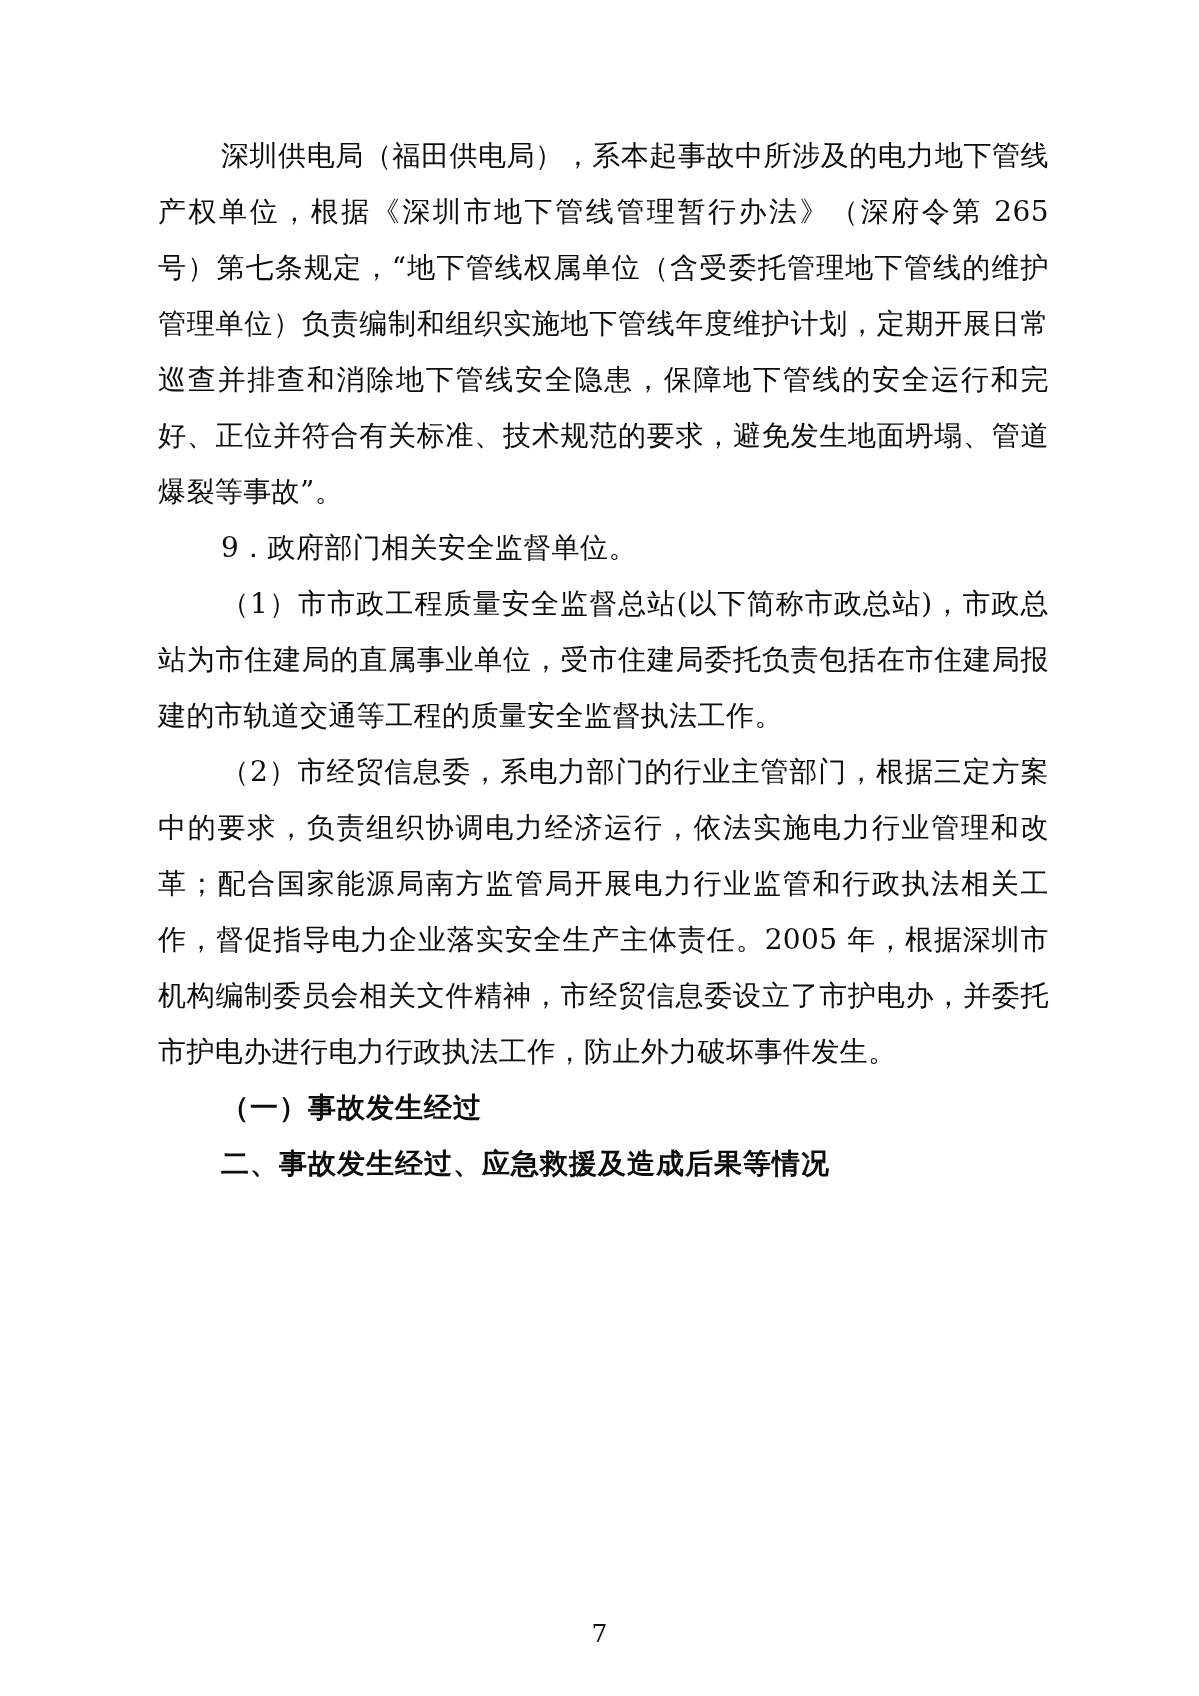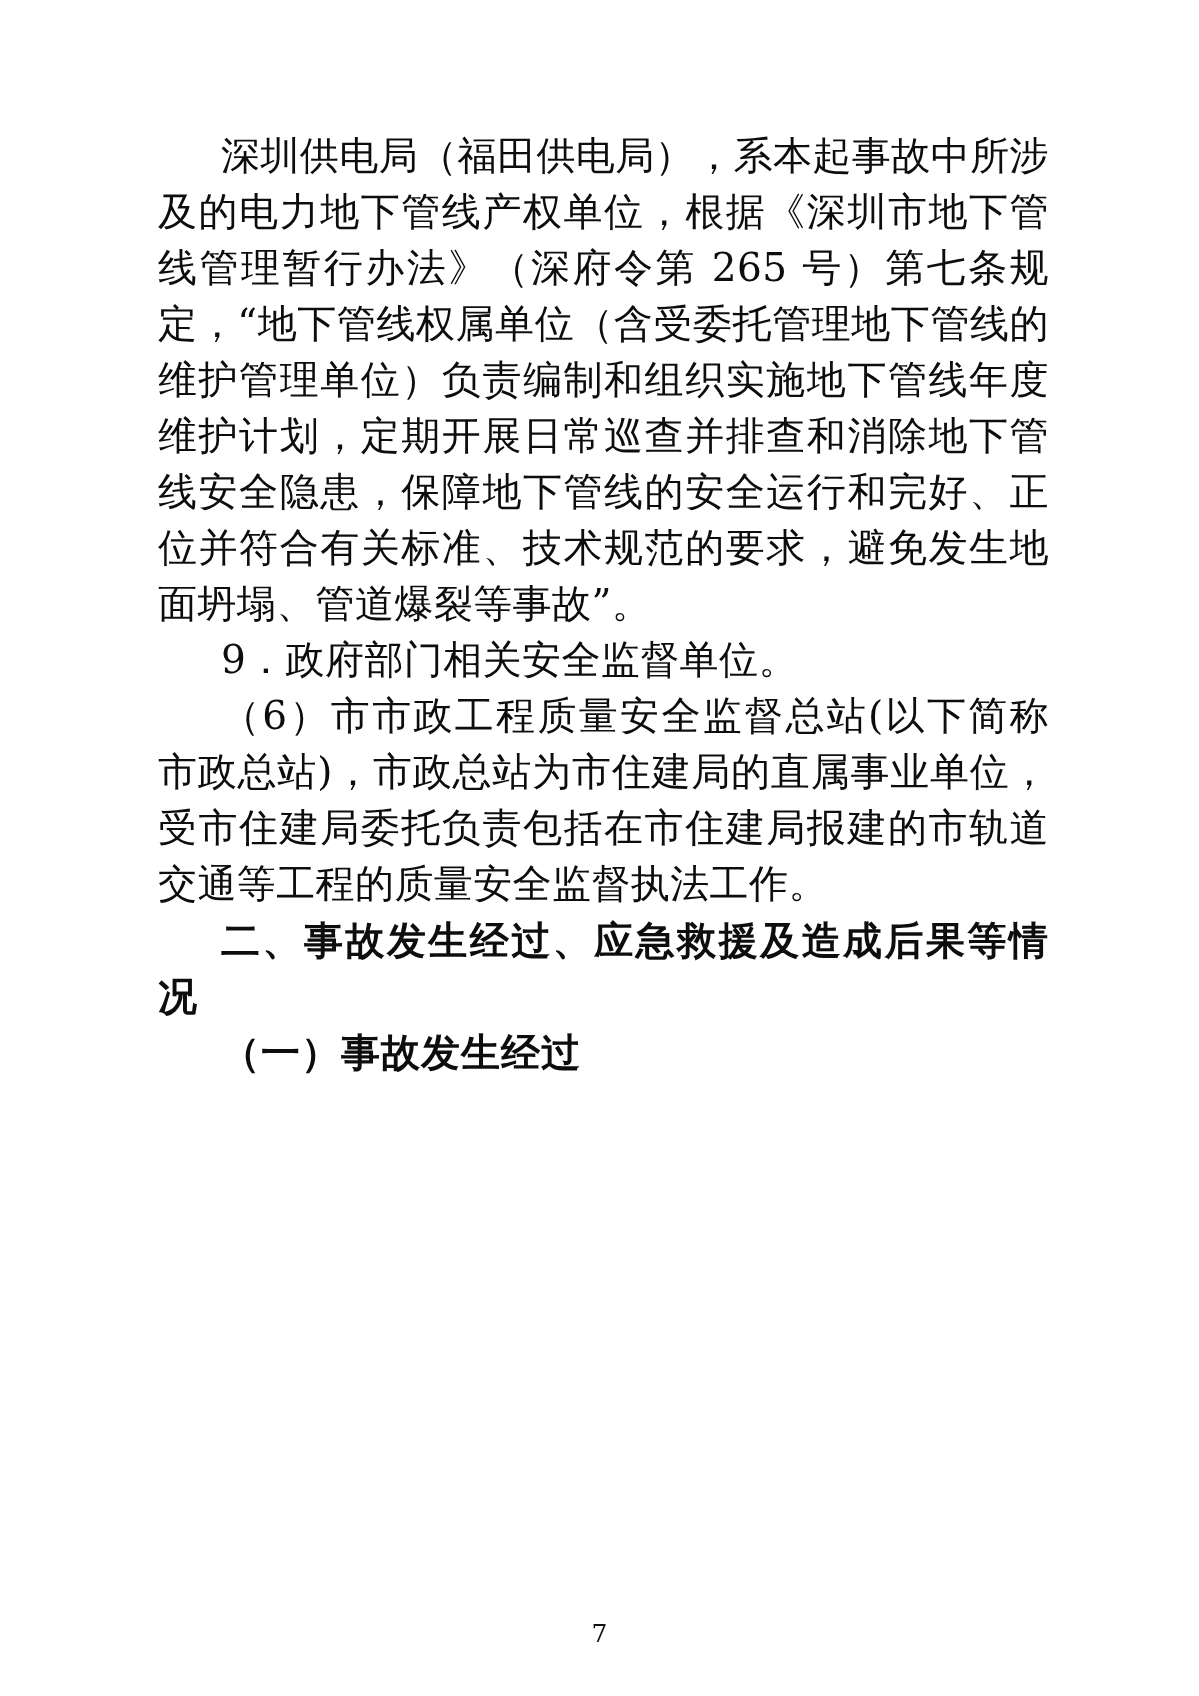--- a/index.html
+++ b/index.html
@@ -18,21 +18,21 @@
   .page {
     position: absolute;
     left: 0;
     top: 0;
     width: 1199px;
     height: 1696px;
     box-sizing: border-box;
     padding: 128px 150px 0 158px;
   }
   .doc-body {
-    font-size: 39px;
+    font-size: 28px;
     line-height: 56px;
     letter-spacing: 0.4px;
     text-align: justify;
     text-justify: inter-ideograph;
   }
   p {
     margin: 0;
     padding: 0;
   }
   .para {
@@ -57,18 +57,19 @@
     text-indent: 63px;
   }
 </style>
 </head>
 <body>
 
 <div class="page">
   <div class="doc-body">
     <p class="para">深圳供电局（福田供电局），系本起事故中所涉及的电力地下管线产权单位，根据《深圳市地下管线管理暂行办法》（深府令第 265 号）第七条规定，“地下管线权属单位（含受委托管理地下管线的维护管理单位）负责编制和组织实施地下管线年度维护计划，定期开展日常巡查并排查和消除地下管线安全隐患，保障地下管线的安全运行和完好、正位并符合有关标准、技术规范的要求，避免发生地面坍塌、管道爆裂等事故”。</p>
     <p class="para">9．政府部门相关安全监督单位。</p>
-    <p class="para">（6）市市政工程质量安全监督总站(以下简称市政总站)，市政总站为市住建局的直属事业单位，受市住建局委托负责包括在市住建局报建的市轨道交通等工程的质量安全监督执法工作。</p>
+    <p class="para">（1）市市政工程质量安全监督总站(以下简称市政总站)，市政总站为市住建局的直属事业单位，受市住建局委托负责包括在市住建局报建的市轨道交通等工程的质量安全监督执法工作。</p>
+    <p class="para">（2）市经贸信息委，系电力部门的行业主管部门，根据三定方案中的要求，负责组织协调电力经济运行，依法实施电力行业管理和改革；配合国家能源局南方监管局开展电力行业监管和行政执法相关工作，督促指导电力企业落实安全生产主体责任。2005 年，根据深圳市机构编制委员会相关文件精神，市经贸信息委设立了市护电办，并委托市护电办进行电力行政执法工作，防止外力破坏事件发生。</p>
+    <p class="heading">（一）事故发生经过</p>
     <p class="heading">二、事故发生经过、应急救援及造成后果等情况</p>
-    <p class="heading">（一）事故发生经过</p>
   </div>
   <div class="page-number">7</div>
 </div>
 
 </body></html>

